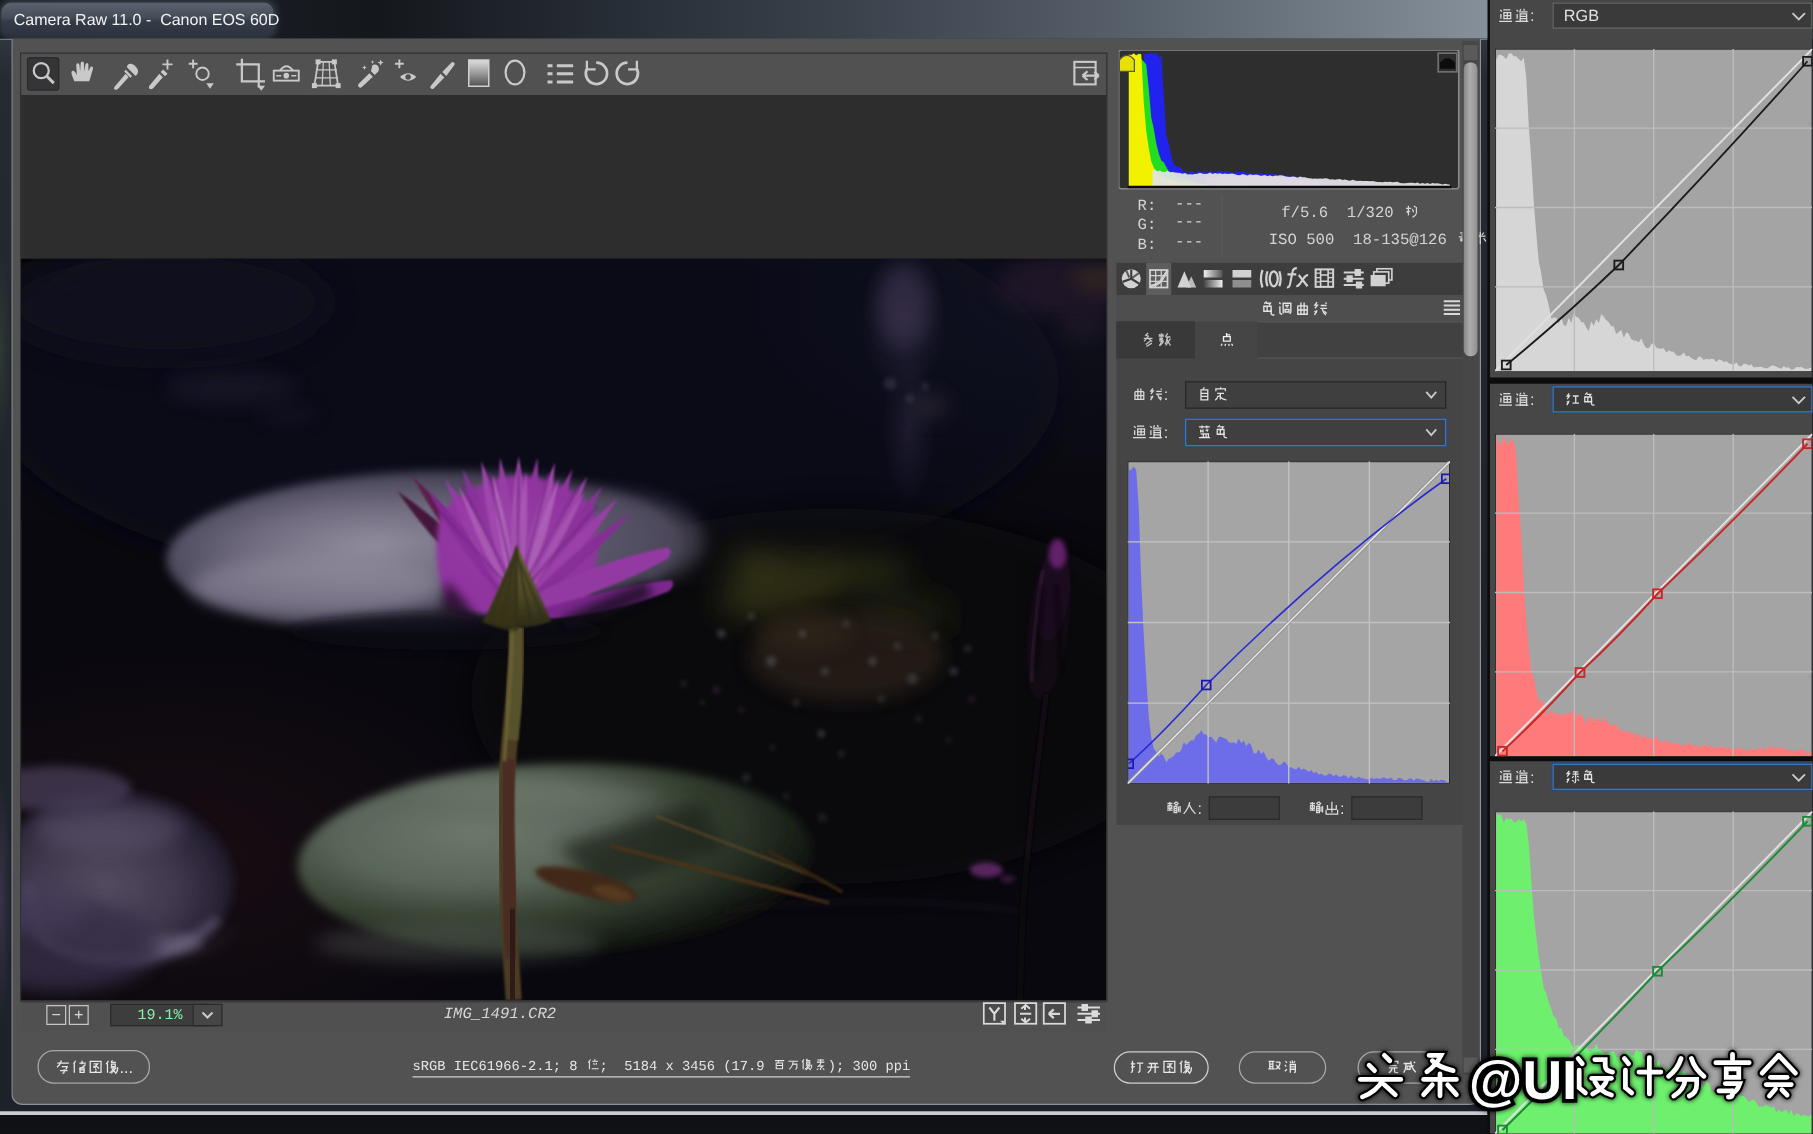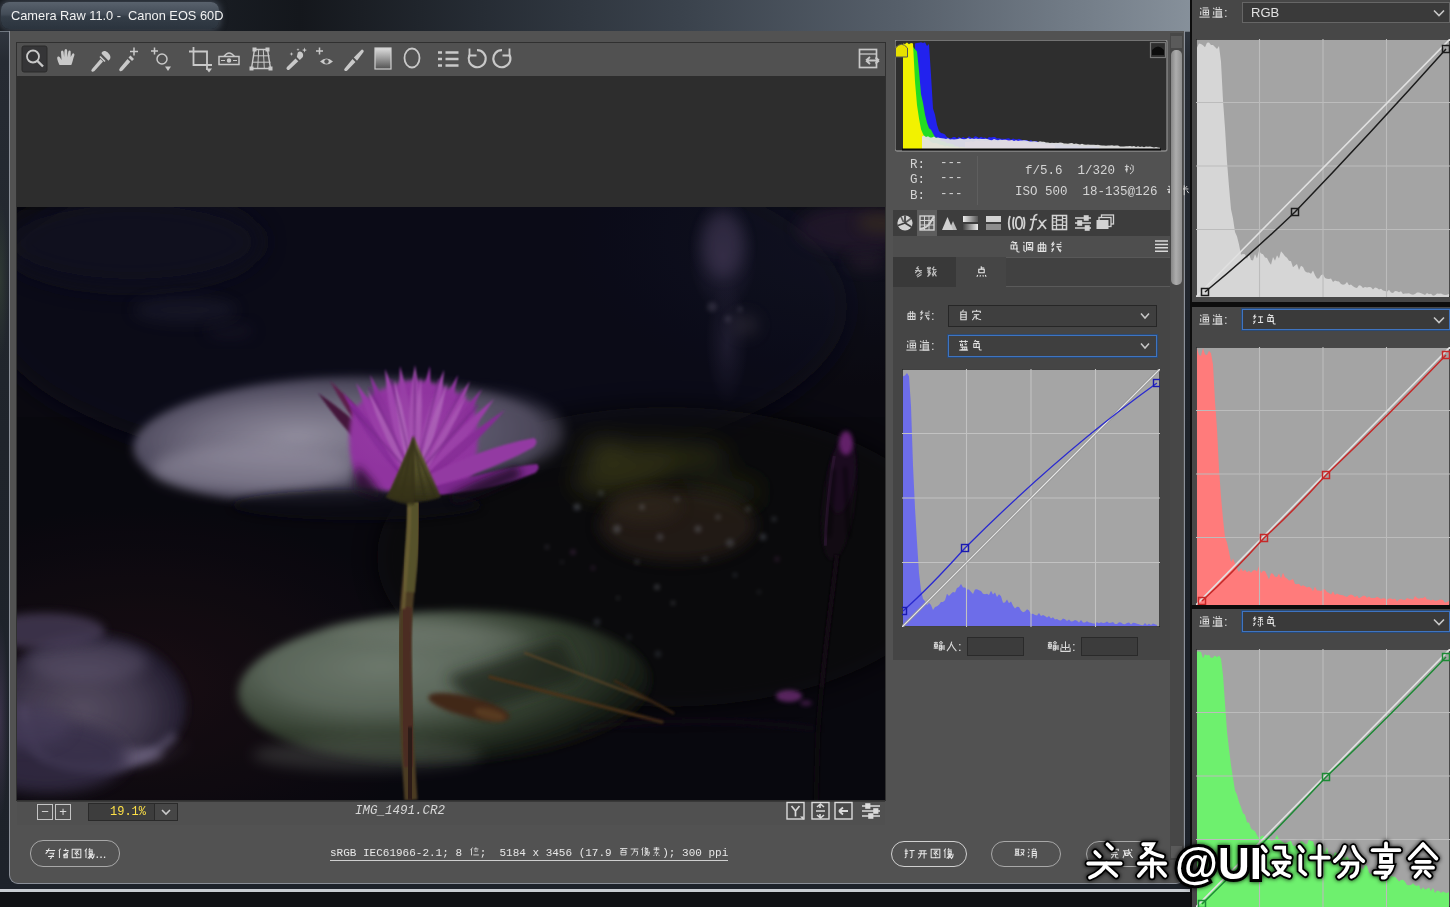--- a/index.html
+++ b/index.html
@@ -317,21 +317,21 @@
     <circle cx="620" cy="355" r="2.3" fill="#a4abb8" opacity="0.31" filter="url(#b2)"></circle>
     <circle cx="688" cy="352" r="2.6" fill="#99a2b0" opacity="0.279" filter="url(#b2)"></circle>
     <circle cx="718" cy="368" r="2.3" fill="#8a94a4" opacity="0.279" filter="url(#b2)"></circle>
     <circle cx="742" cy="385" r="2.1" fill="#858f9f" opacity="0.248" filter="url(#b2)"></circle>
     <path d="M560,522 Q680,506 800,522" stroke="#1a1720" stroke-width="3" fill="none" filter="url(#b4)" opacity=".7"></path>
     <rect width="868" height="593" fill="#060409" opacity=".22"></rect>
   </svg>
 <div class="abs" style="left:17px;top:801px;width:868px;height:24px;background:#505050;border-top:1px solid #393939;"></div>
 <div class="abs" style="left:37px;top:804px;width:16px;height:16px;border:1px solid #c4c4c4;color:#d8d8d8;font-size:13px;line-height:13px;text-align:center;">−</div>
 <div class="abs" style="left:55px;top:804px;width:16px;height:16px;border:1px solid #c4c4c4;color:#d8d8d8;font-size:13px;line-height:13px;text-align:center;">+</div>
-<div class="abs mono" style="left:88px;top:803px;width:80px;height:18px;background:#3d3d3d;border:1px solid #2a2a2a;color:#fde047;font-size:12px;line-height:16px;text-align:center;">19.1%</div>
+<div class="abs mono" style="left:88px;top:803px;width:80px;height:18px;background:#3d3d3d;border:1px solid #2a2a2a;color:#86efac;font-size:12px;line-height:16px;text-align:center;">19.1%</div>
 <div class="abs" style="left:154px;top:803px;width:24px;height:18px;background:#464646;border:1px solid #2a2a2a;"></div>
 <svg class="abs" style="left:160px;top:808px" width="12" height="8">
     <path d="M2,2 L6,6 L10,2" stroke="#cccccc" stroke-width="1.6" fill="none"></path>
   </svg>
 <div class="abs mono" style="left:320px;top:804px;width:160px;text-align:center;color:#d6d6d6;font-size:12.5px;font-style:italic;">IMG_1491.CR2</div>
 <svg class="abs" style="left:786px;top:801px" width="98" height="20" viewBox="0 0 98 20">
     <rect x="1" y="1.5" width="17" height="16.5" fill="#4a4a4a" stroke="#dadada" stroke-width="1.4"></rect>
     <path d="M5.5,5 L9.5,10 L13.5,5 M9.5,10 V15.5" stroke="#dadada" stroke-width="1.7" fill="none"></path>
     <path d="M14,15.5 l3.5,0 l0,3.5 Z" fill="#dadada"></path>
     <rect x="26" y="1.5" width="17" height="16.5" fill="#4a4a4a" stroke="#dadada" stroke-width="1.4"></rect>

